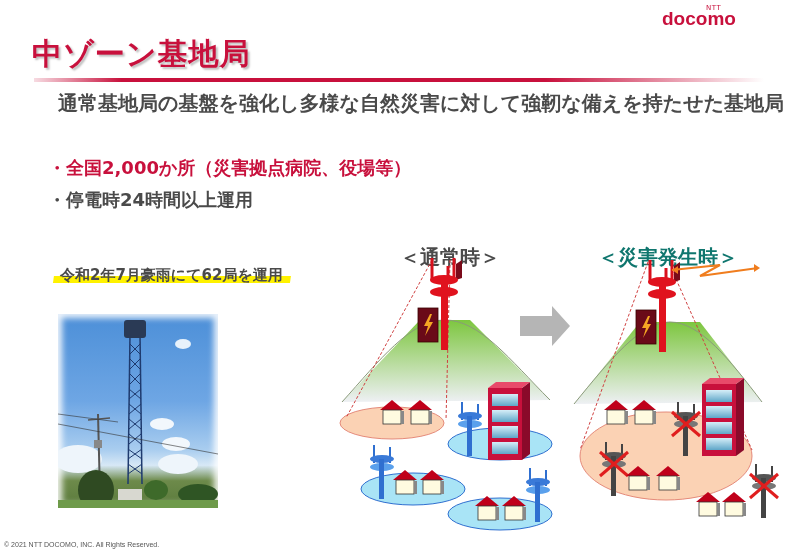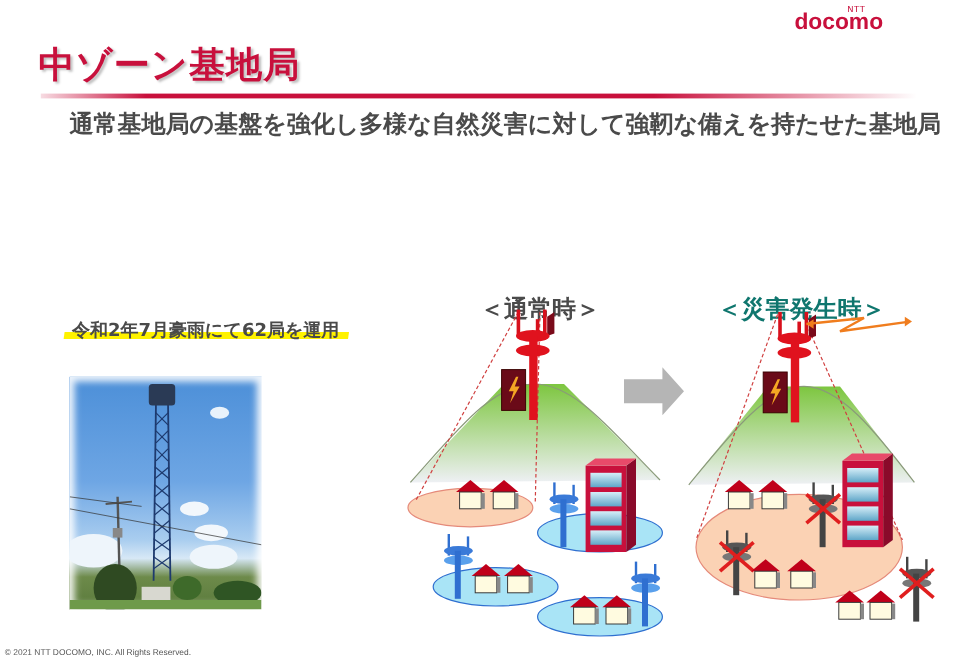--- a/index.html
+++ b/index.html
@@ -78,20 +78,22 @@
 <div class="brand-logo">
   <span class="brand-ntt">NTT</span>
   <span class="brand-name">docomo</span>
 </div>
 
 <div class="title-rule"></div>
 
 <div class="lead">通常基地局の基盤を強化し多様な自然災害に対して強靭な備えを持たせた基地局</div>
 
 <div class="bullets">
+  <div class="bullet highlight">・全国2,000か所（災害拠点病院、役場等）</div>
+  <div class="bullet">・停電時24時間以上運用</div>
 </div>
 
 <div class="callout">
   <span>令和2年7月豪雨にて62局を運用</span>
 </div>
 
 <div class="photo">
   <svg width="160" height="194" viewBox="0 0 160 194">
 
     <ellipse cx="125" cy="30" rx="8" ry="5" fill="#e8f2fb"></ellipse>

